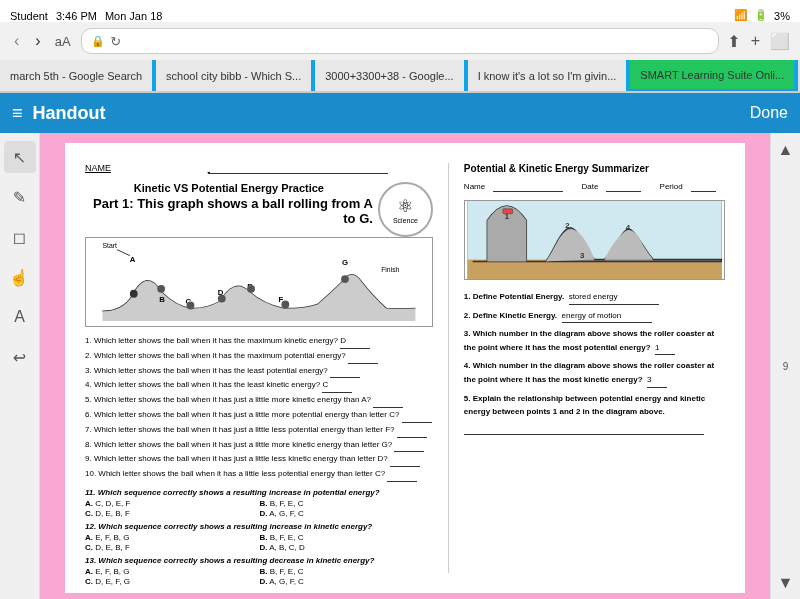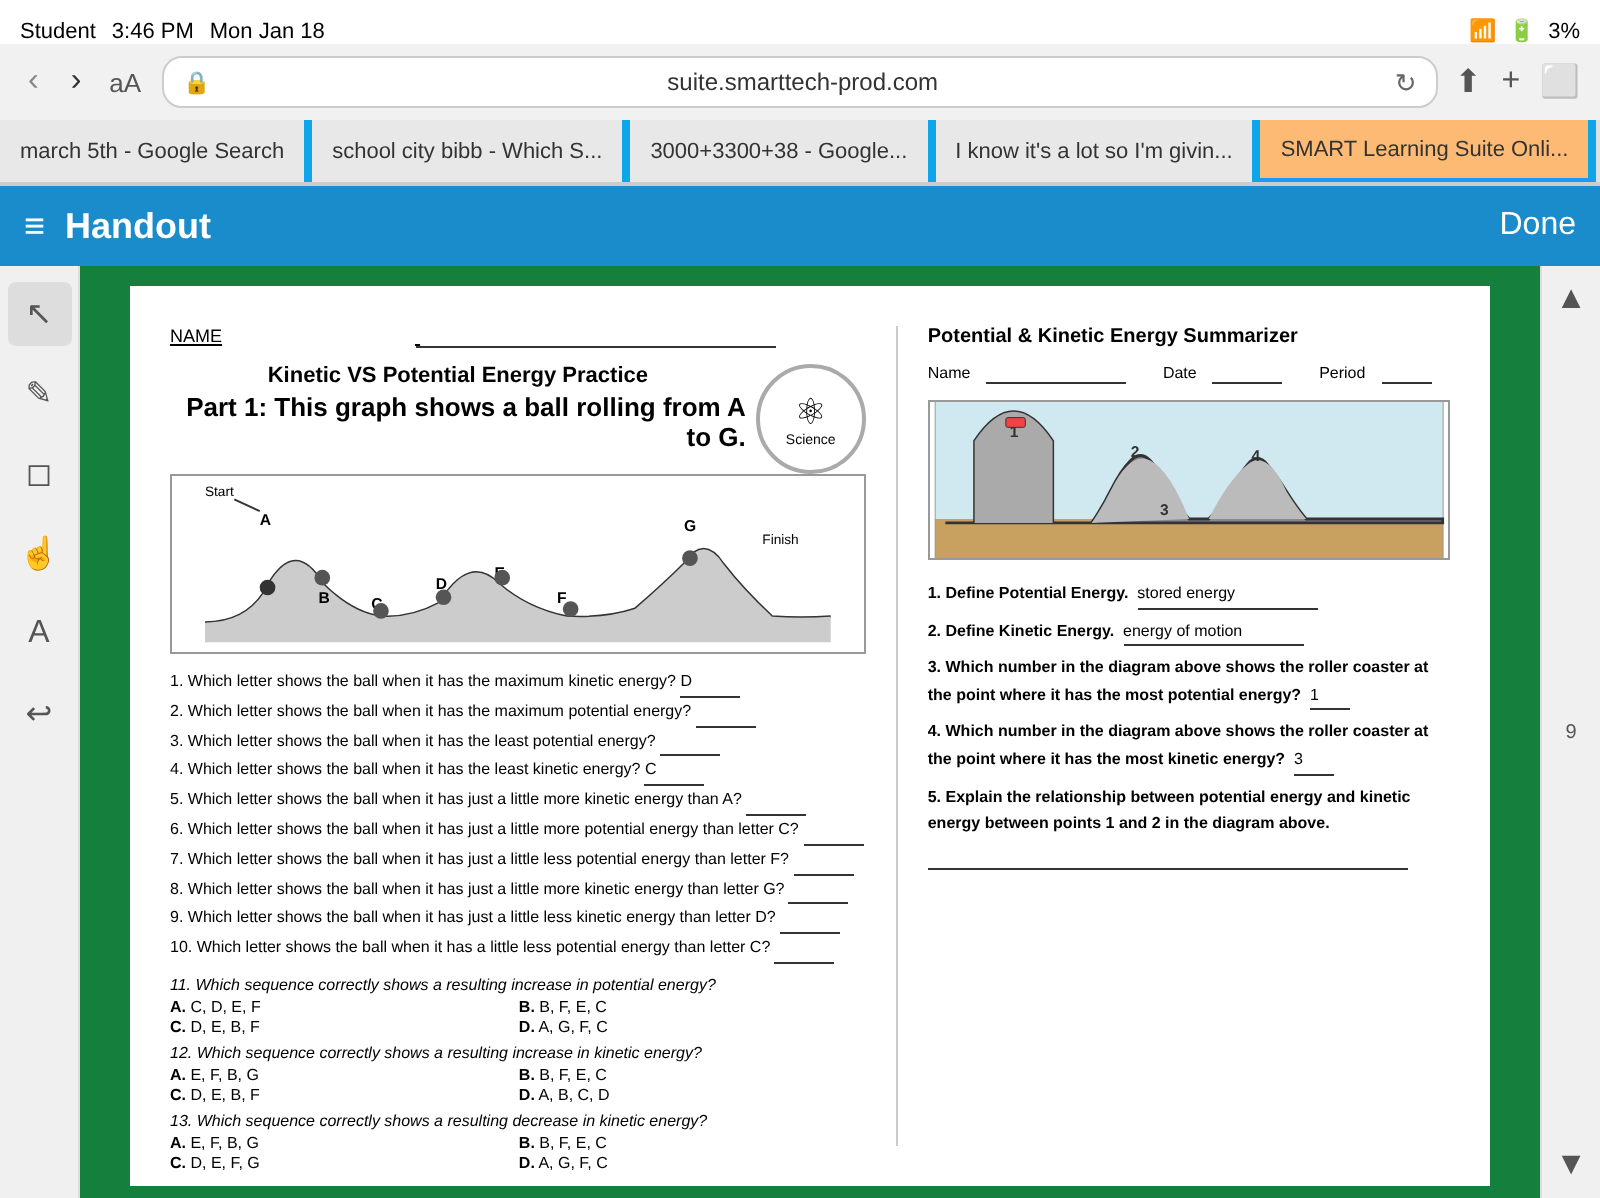--- a/index.html
+++ b/index.html
@@ -61,21 +61,21 @@
       color: #333;
       border-right: 4px solid #0ea5e9;
       white-space: nowrap;
       overflow: hidden;
       max-width: 175px;
       min-width: 100px;
       cursor: pointer;
       background: #e8e8e8;
     }
     .tab.active {
-      background: #fdba74;
+      background: #22c55e;
       border-bottom: 2px solid #2196f3;
     }
     .tab-text { overflow: hidden; text-overflow: ellipsis; }
 
     
     .app-header {
       background: #1a8ccc;
       height: 40px;
       display: flex; align-items: center; justify-content: space-between;
       padding: 0 12px;
@@ -117,21 +117,21 @@
       border-left: 1px solid #ddd;
       display: flex; flex-direction: column; align-items: center;
       justify-content: space-between;
       padding: 8px 0;
     }
 
     
     .document-container {
       flex: 1;
       overflow: auto;
-      background: #15803d;
+      background: #f9a8d4;
       display: flex;
       justify-content: center;
       padding: 10px;
     }
     .document {
       background: white;
       width: 680px;
       min-height: 450px;
       display: flex;
       gap: 0;
@@ -155,21 +155,21 @@
       margin-bottom: 8px;
       background: white;
       overflow: hidden;
     }
 
     .questions { font-size: 8px; line-height: 1.6; }
     .question { margin-bottom: 1px; }
     .answer-underline { display: inline-block; border-bottom: 1px solid #333; min-width: 30px; }
 
     .mc-section { margin-top: 6px; }
-    .mc-question { font-size: 8px; font-style: italic; font-weight: normal; margin-bottom: 2px; }
+    .mc-question { font-size: 8px; font-style: italic; font-weight: bold; margin-bottom: 2px; }
     .mc-options { display: grid; grid-template-columns: 1fr 1fr; font-size: 8px; gap: 1px; margin-bottom: 4px; }
     .mc-opt { }
 
     
     .right-title { font-size: 10px; font-weight: bold; margin-bottom: 4px; }
     .right-name-line { display: flex; gap: 8px; font-size: 8px; margin-bottom: 8px; }
     .underline-field { border-bottom: 1px solid #333; display: inline-block; }
 
     .coaster-graph {
       width: 100%;
@@ -200,21 +200,20 @@
   </div>
 </div>
 
 <div class="browser-chrome">
   <div class="browser-toolbar">
     <span class="nav-btn">‹</span>
     <span class="nav-btn active">›</span>
     <span class="reader-btn">aA</span>
     <div class="address-bar">
       <span class="lock-icon">🔒</span>
-      <span class="address-text">suite.smarttech-prod.com</span>
       <span class="reload-icon">↻</span>
     </div>
     <div class="toolbar-right">
       <span class="toolbar-icon">⬆</span>
       <span class="toolbar-icon">+</span>
       <span class="toolbar-icon">⬜</span>
     </div>
   </div>
 
   <div class="tabs">

